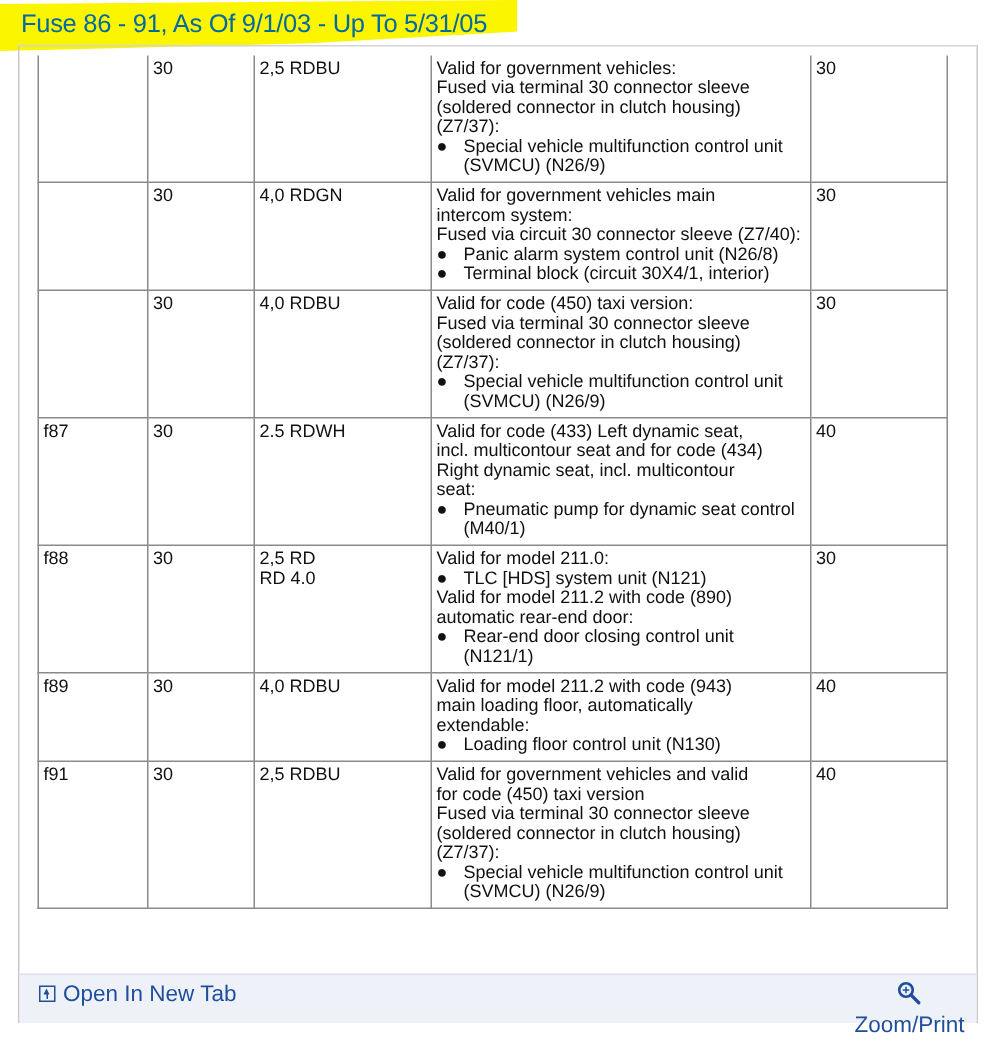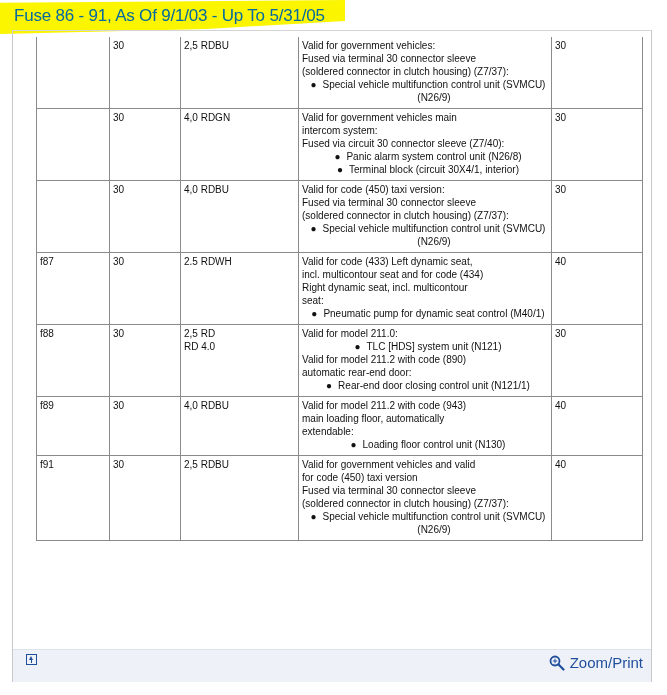--- a/index.html
+++ b/index.html
@@ -22,49 +22,49 @@
   .footer-bar {
     position: absolute; left: 13px; top: 649px; width: 638px; height: 32px;
     background: #eef2f8; border-top: 1px solid #dde3ea;
   }
   .footer-link {
     position: absolute; top: 654px; font-size: 15px; color: #1f4e9b; cursor: pointer;
     display: flex; align-items: center; gap: 5px;
     font-family: "Liberation Sans", sans-serif;
   }
   .open-link { left: 26px; }
-  .zoom-link { right: 24px; }
+  .zoom-link { right: 24px; flex-direction: column; }
   .icon-box {
     display: inline-block; width: 11px; height: 11px; border: 1.5px solid #1f4e9b; position: relative; box-sizing: border-box;
   }
   .icon-box::after {
     content: ""; position: absolute; left: 2px; top: 1px; width: 0; height: 0;
     border-left: 2.5px solid transparent; border-right: 2.5px solid transparent; border-bottom: 4px solid #1f4e9b;
   }
   .icon-box::before {
     content: ""; position: absolute; left: 3.5px; top: 4px; width: 1.5px; height: 4px; background: #1f4e9b;
   }
   .mag-icon { width: 16px; height: 16px; display: inline-block; }
 
   table.fuse {
-    position: absolute; left: 36px; top: 37px;
-    border-collapse: collapse; font-size: 10px; color: #111; line-height: 13px;
+    position: absolute; left: 25px; top: 37px;
+    border-collapse: collapse; font-size: 12px; color: #111; line-height: 13px;
     font-family: "Liberation Sans", sans-serif;
   }
   table.fuse td {
     border: 1px solid #8a8a8a; vertical-align: top; padding: 2px 3px 4px 3px;
   }
   table.fuse td.c1 { width: 66px; }
   table.fuse td.c2 { width: 64px; }
   table.fuse td.c3 { width: 111px; }
   table.fuse td.c4 { width: 246px; }
   table.fuse td.c5 { width: 84px; }
   table.fuse tr.first td { border-top: none; }
   .line { display: block; }
-  .bullet { display: block; padding-left: 18px; text-indent: -18px; text-align: center; }
+  .bullet { display: block; padding-left: 18px; text-indent: -18px; }
   .bullet .dot { display: inline-block; width: 18px; text-indent: 0; }
 </style>
 </head>
 <body>
 
 <div class="title-bar"></div>
 <div class="title-text">Fuse 86 - 91, As Of 9/1/03 - Up To 5/31/05</div>
 
 <div class="frame"></div>
 
@@ -173,20 +173,21 @@
         </td>
         <td class="c5"><span>40</span></td>
       </tr>
     </tbody>
 </table>
 
 <div class="footer-bar"></div>
 
 <a class="footer-link open-link">
   <span class="icon-box"></span>
+  <span>Open In New Tab</span>
 </a>
 
 <a class="footer-link zoom-link">
   <svg class="mag-icon" viewBox="0 0 16 16">
     <circle cx="6" cy="6" r="4.5" fill="none" stroke="#1f4e9b" stroke-width="1.8"></circle>
     <line x1="9.3" y1="9.3" x2="14.5" y2="14.5" stroke="#1f4e9b" stroke-width="2.2" stroke-linecap="round"></line>
     <line x1="6" y1="3.8" x2="6" y2="8.2" stroke="#1f4e9b" stroke-width="1"></line>
     <line x1="3.8" y1="6" x2="8.2" y2="6" stroke="#1f4e9b" stroke-width="1"></line>
   </svg>
   <span>Zoom/Print</span>

